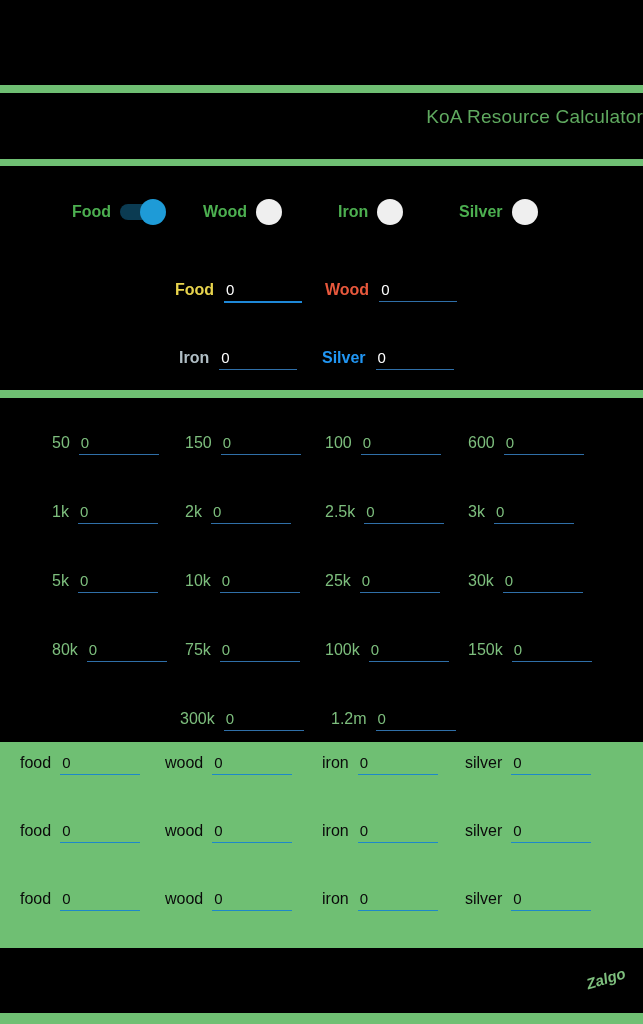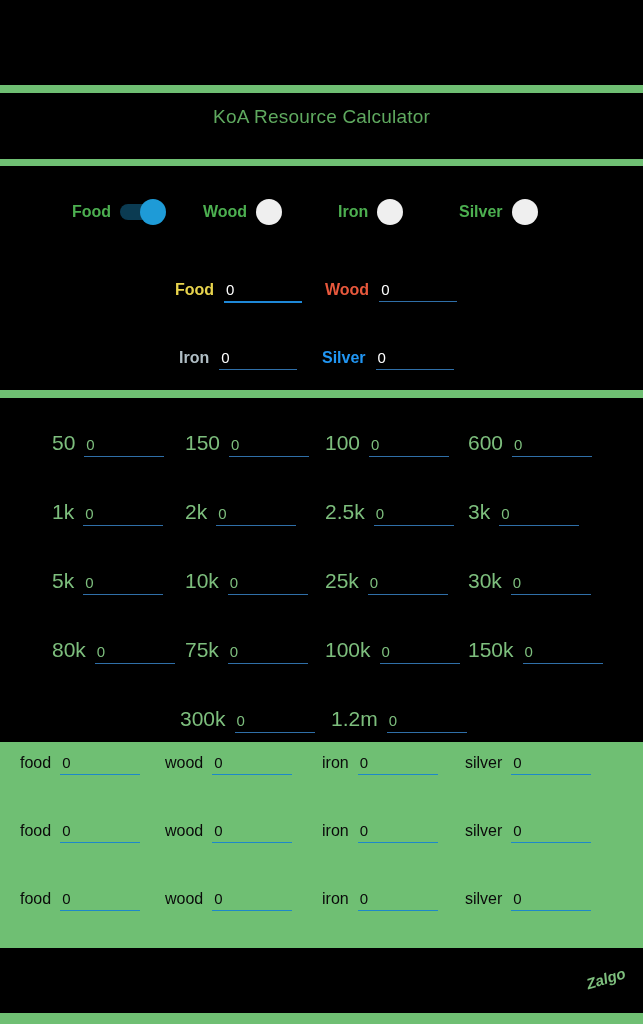--- a/index.html
+++ b/index.html
@@ -70,21 +70,21 @@
   .divider-2 { top: 159px; height: 7px; }
   .divider-3 { top: 390px; height: 8px; }
 
   
   .title-area {
     position: absolute;
     left: 0; top: 93px;
     width: 643px; height: 48px;
     display: flex;
     align-items: center;
-    justify-content: center;
+    justify-content: flex-end;
   }
   .app-title {
     color: #5FA95F;
     font-size: 19px;
     font-family: "Liberation Sans", sans-serif;
     letter-spacing: 0.2px;
   }
 
   
   .toggle-row {
@@ -199,21 +199,21 @@
   .qr-4 { top: 288px; }
 
   .qty-cell {
     position: absolute;
     display: flex;
     align-items: baseline;
     gap: 9px;
   }
   .qty-label {
     color: #7DBE7D;
-    font-size: 21px;
+    font-size: 16px;
     font-family: "Liberation Sans", sans-serif;
     text-align: right;
     white-space: nowrap;
   }
   .qty-input {
     background: transparent;
     border: none;
     border-bottom: 1px solid #2F6FA8;
     outline: none;
     color: #7DBE7D;

